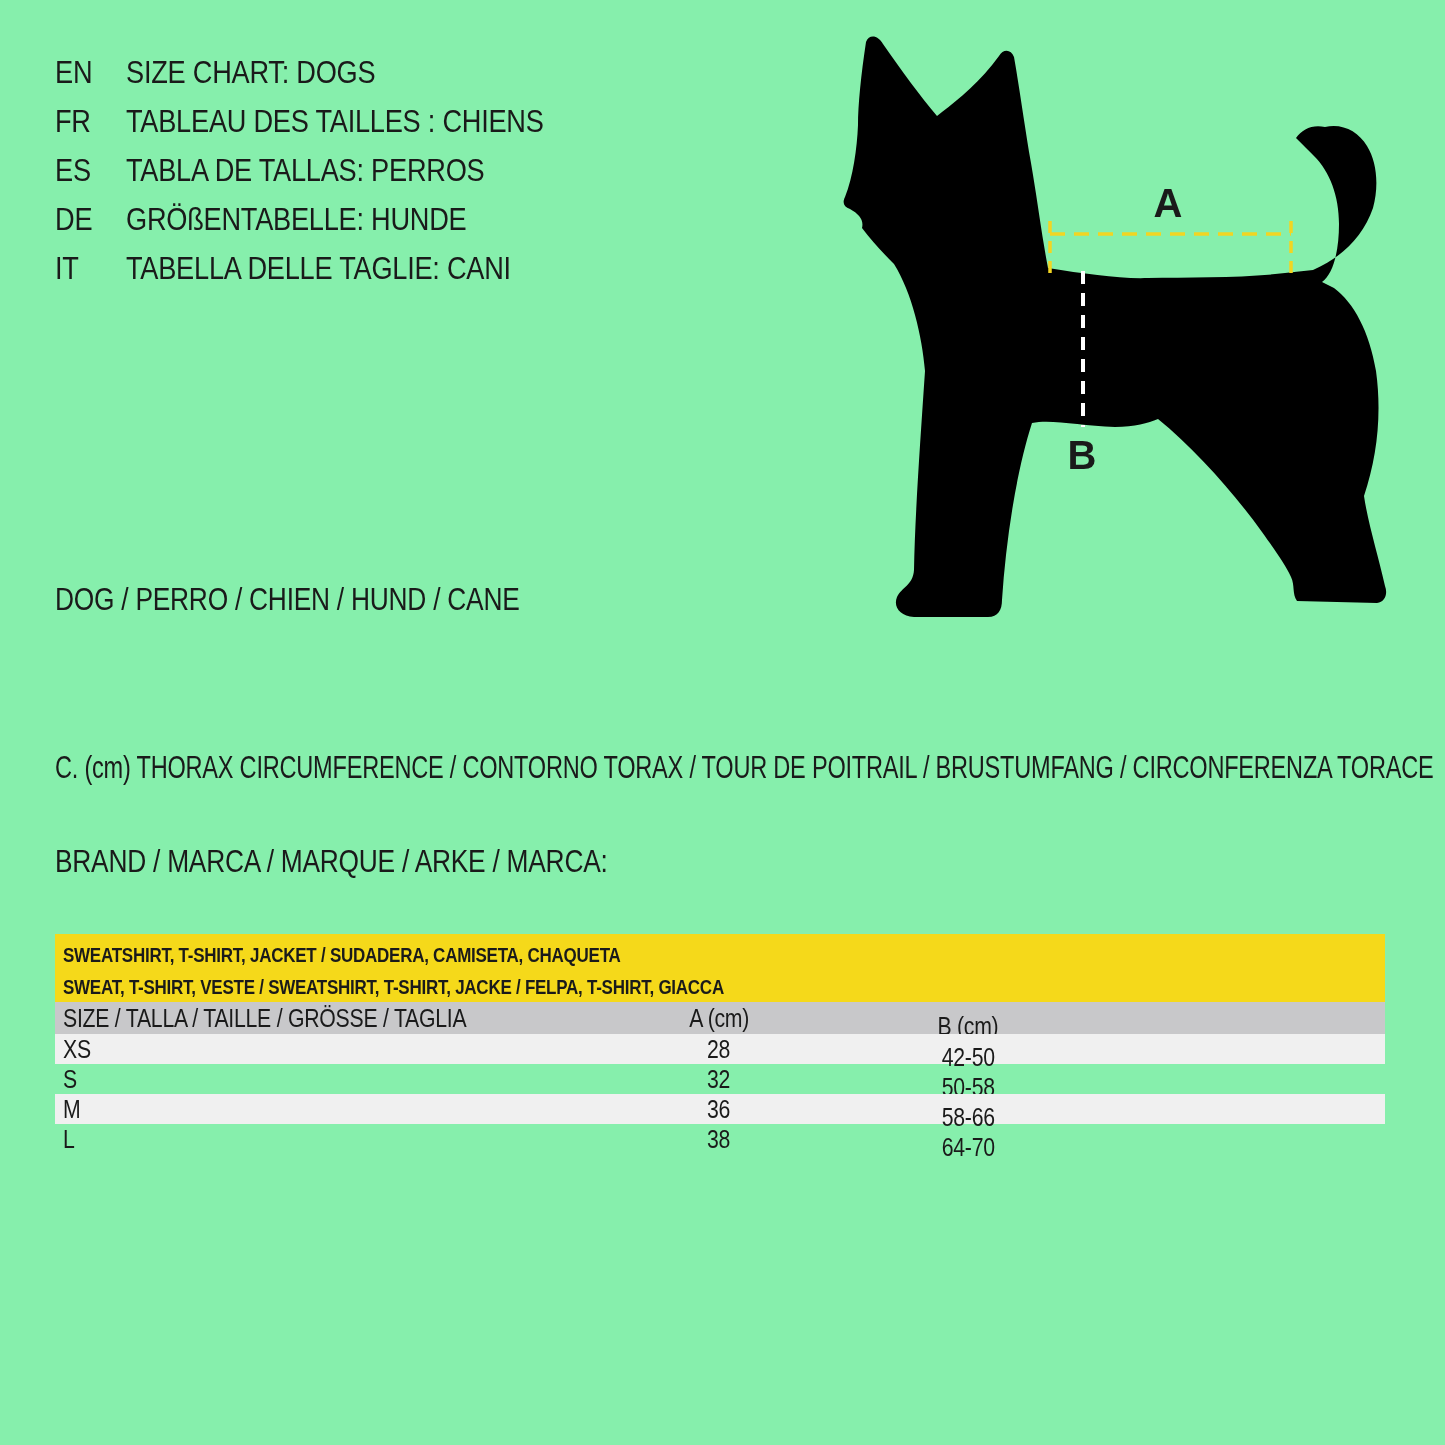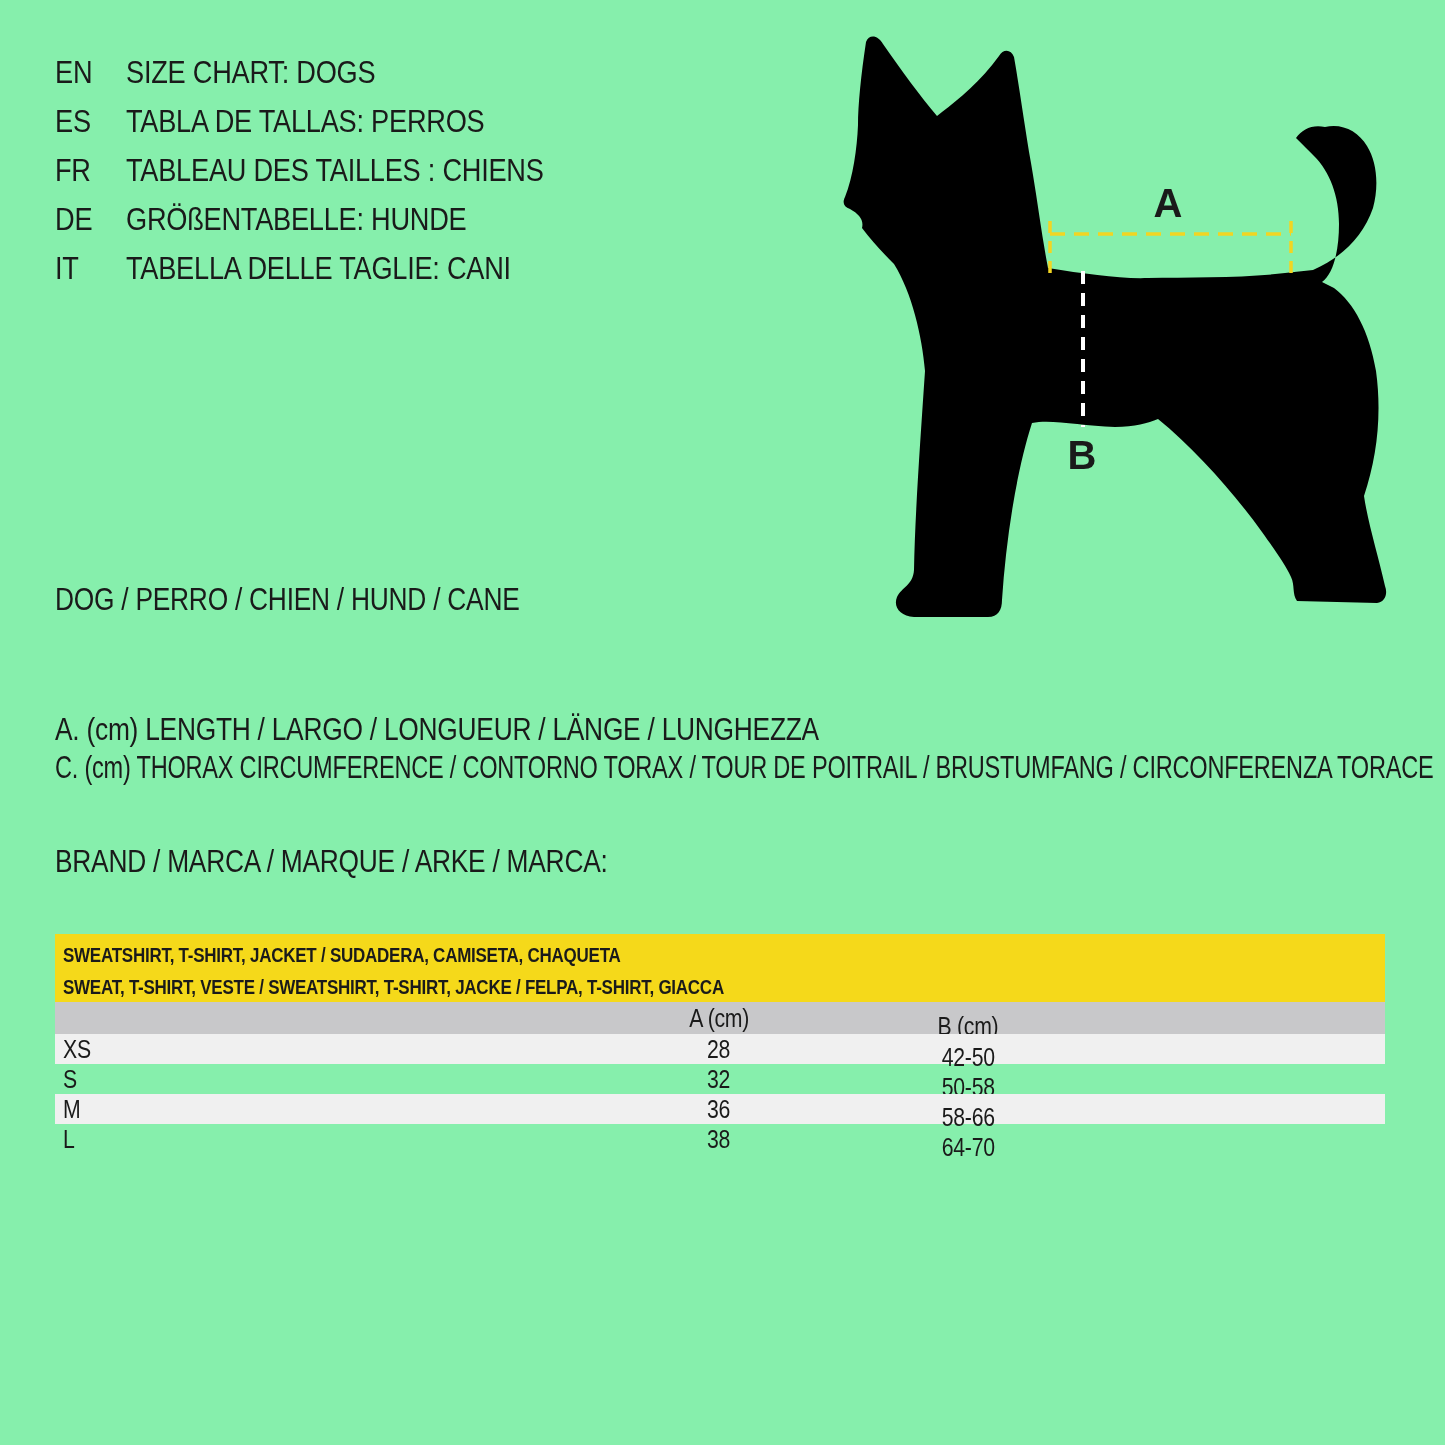--- a/index.html
+++ b/index.html
@@ -49,24 +49,24 @@
 </head>
 <body>
 
 <div class="canvas">
 
   <div class="lang-block">
     <div class="lang-row">
       <span class="lang-code cond">EN</span><span class="lang-label cond">SIZE CHART: DOGS</span>
     </div>
     <div class="lang-row">
-      <span class="lang-code cond">ES</span><span class="lang-label cond">TABLA DE TALLAS: PERROS</span>
+      <span class="lang-code cond">FR</span><span class="lang-label cond">TABLEAU DES TAILLES : CHIENS</span>
     </div>
     <div class="lang-row">
-      <span class="lang-code cond">FR</span><span class="lang-label cond">TABLEAU DES TAILLES : CHIENS</span>
+      <span class="lang-code cond">ES</span><span class="lang-label cond">TABLA DE TALLAS: PERROS</span>
     </div>
     <div class="lang-row">
       <span class="lang-code cond">DE</span><span class="lang-label cond">GRÖßENTABELLE: HUNDE</span>
     </div>
     <div class="lang-row">
       <span class="lang-code cond">IT</span><span class="lang-label cond">TABELLA DELLE TAGLIE: CANI</span>
     </div>
   </div>
 
   <div class="dog-figure">
@@ -125,42 +125,40 @@
         <line class="dim-white" x1="253" y1="246" x2="253" y2="402"></line>
         <text class="marker-letter" x="252" y="444">B</text>
       </g>
     </svg>
   </div>
 
   <div class="caption-line dog-label">
     <span class="cond">DOG / PERRO / CHIEN / HUND / CANE</span>
   </div>
 
-  <div class="caption-line legend-a">
-    <span class="cond">A. (cm) LENGTH / LARGO / LONGUEUR / LÄNGE / LUNGHEZZA</span>
-  </div>
 
   <div class="caption-line legend-c">
     <span class="cond-x">C. (cm) THORAX CIRCUMFERENCE / CONTORNO TORAX / TOUR DE POITRAIL / BRUSTUMFANG / CIRCONFERENZA TORACE</span>
   </div>
 
   <div class="caption-line brand-line">
     <span class="cond">BRAND / MARCA / MARQUE / ARKE / MARCA:</span>
   </div>
 
   <div class="size-table">
     <div class="band">
       <div class="band-line">
         <span class="cond">SWEATSHIRT, T-SHIRT, JACKET / SUDADERA, CAMISETA, CHAQUETA</span>
       </div>
       <div class="band-line">
         <span class="cond">SWEAT, T-SHIRT, VESTE / SWEATSHIRT, T-SHIRT, JACKE / FELPA, T-SHIRT, GIACCA</span>
       </div>
     </div>
     <div class="thead">
+      <span class="cell-size"><span class="cond">SIZE / TALLA / TAILLE / GRÖSSE / TAGLIA</span></span>
       <span class="col-a"><span class="cond-c">A (cm)</span></span>
       <span class="col-b"><span class="cond-c">B (cm)</span></span>
     </div>
     <div class="trow alt">
       <span class="cell-size"><span class="cond">XS</span></span>
       <span class="col-a"><span class="cond-c">28</span></span>
       <span class="col-b"><span class="cond-c">42-50</span></span>
     </div>
     <div class="trow">
       <span class="cell-size"><span class="cond">S</span></span>

